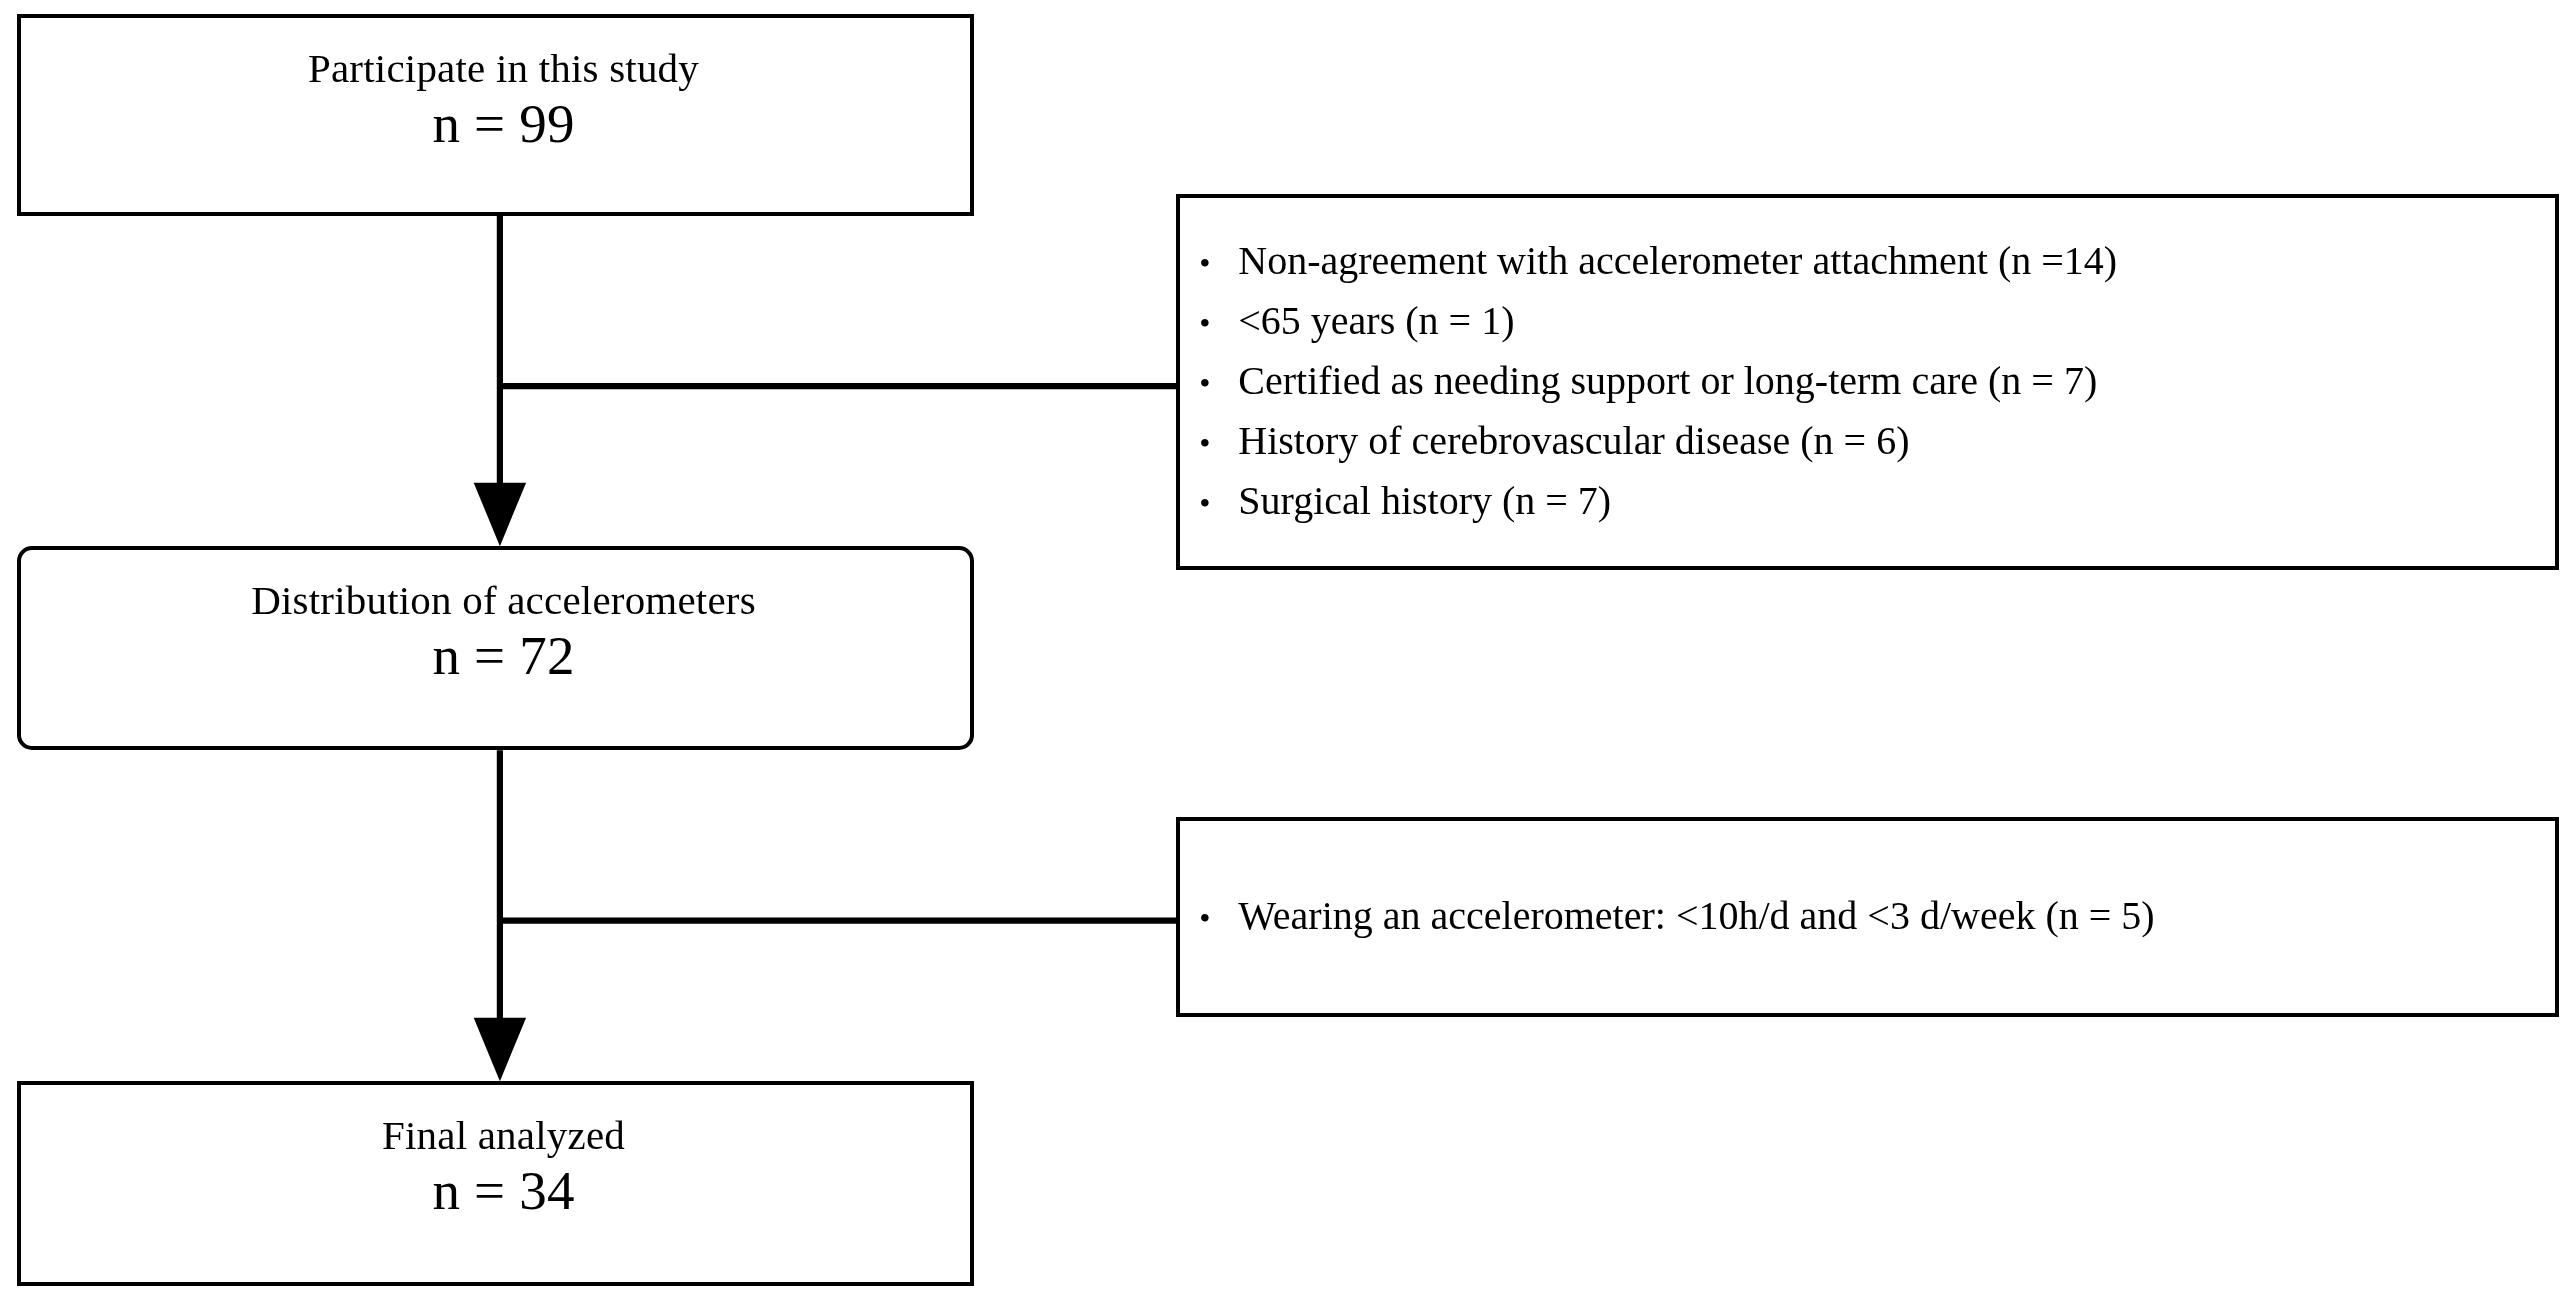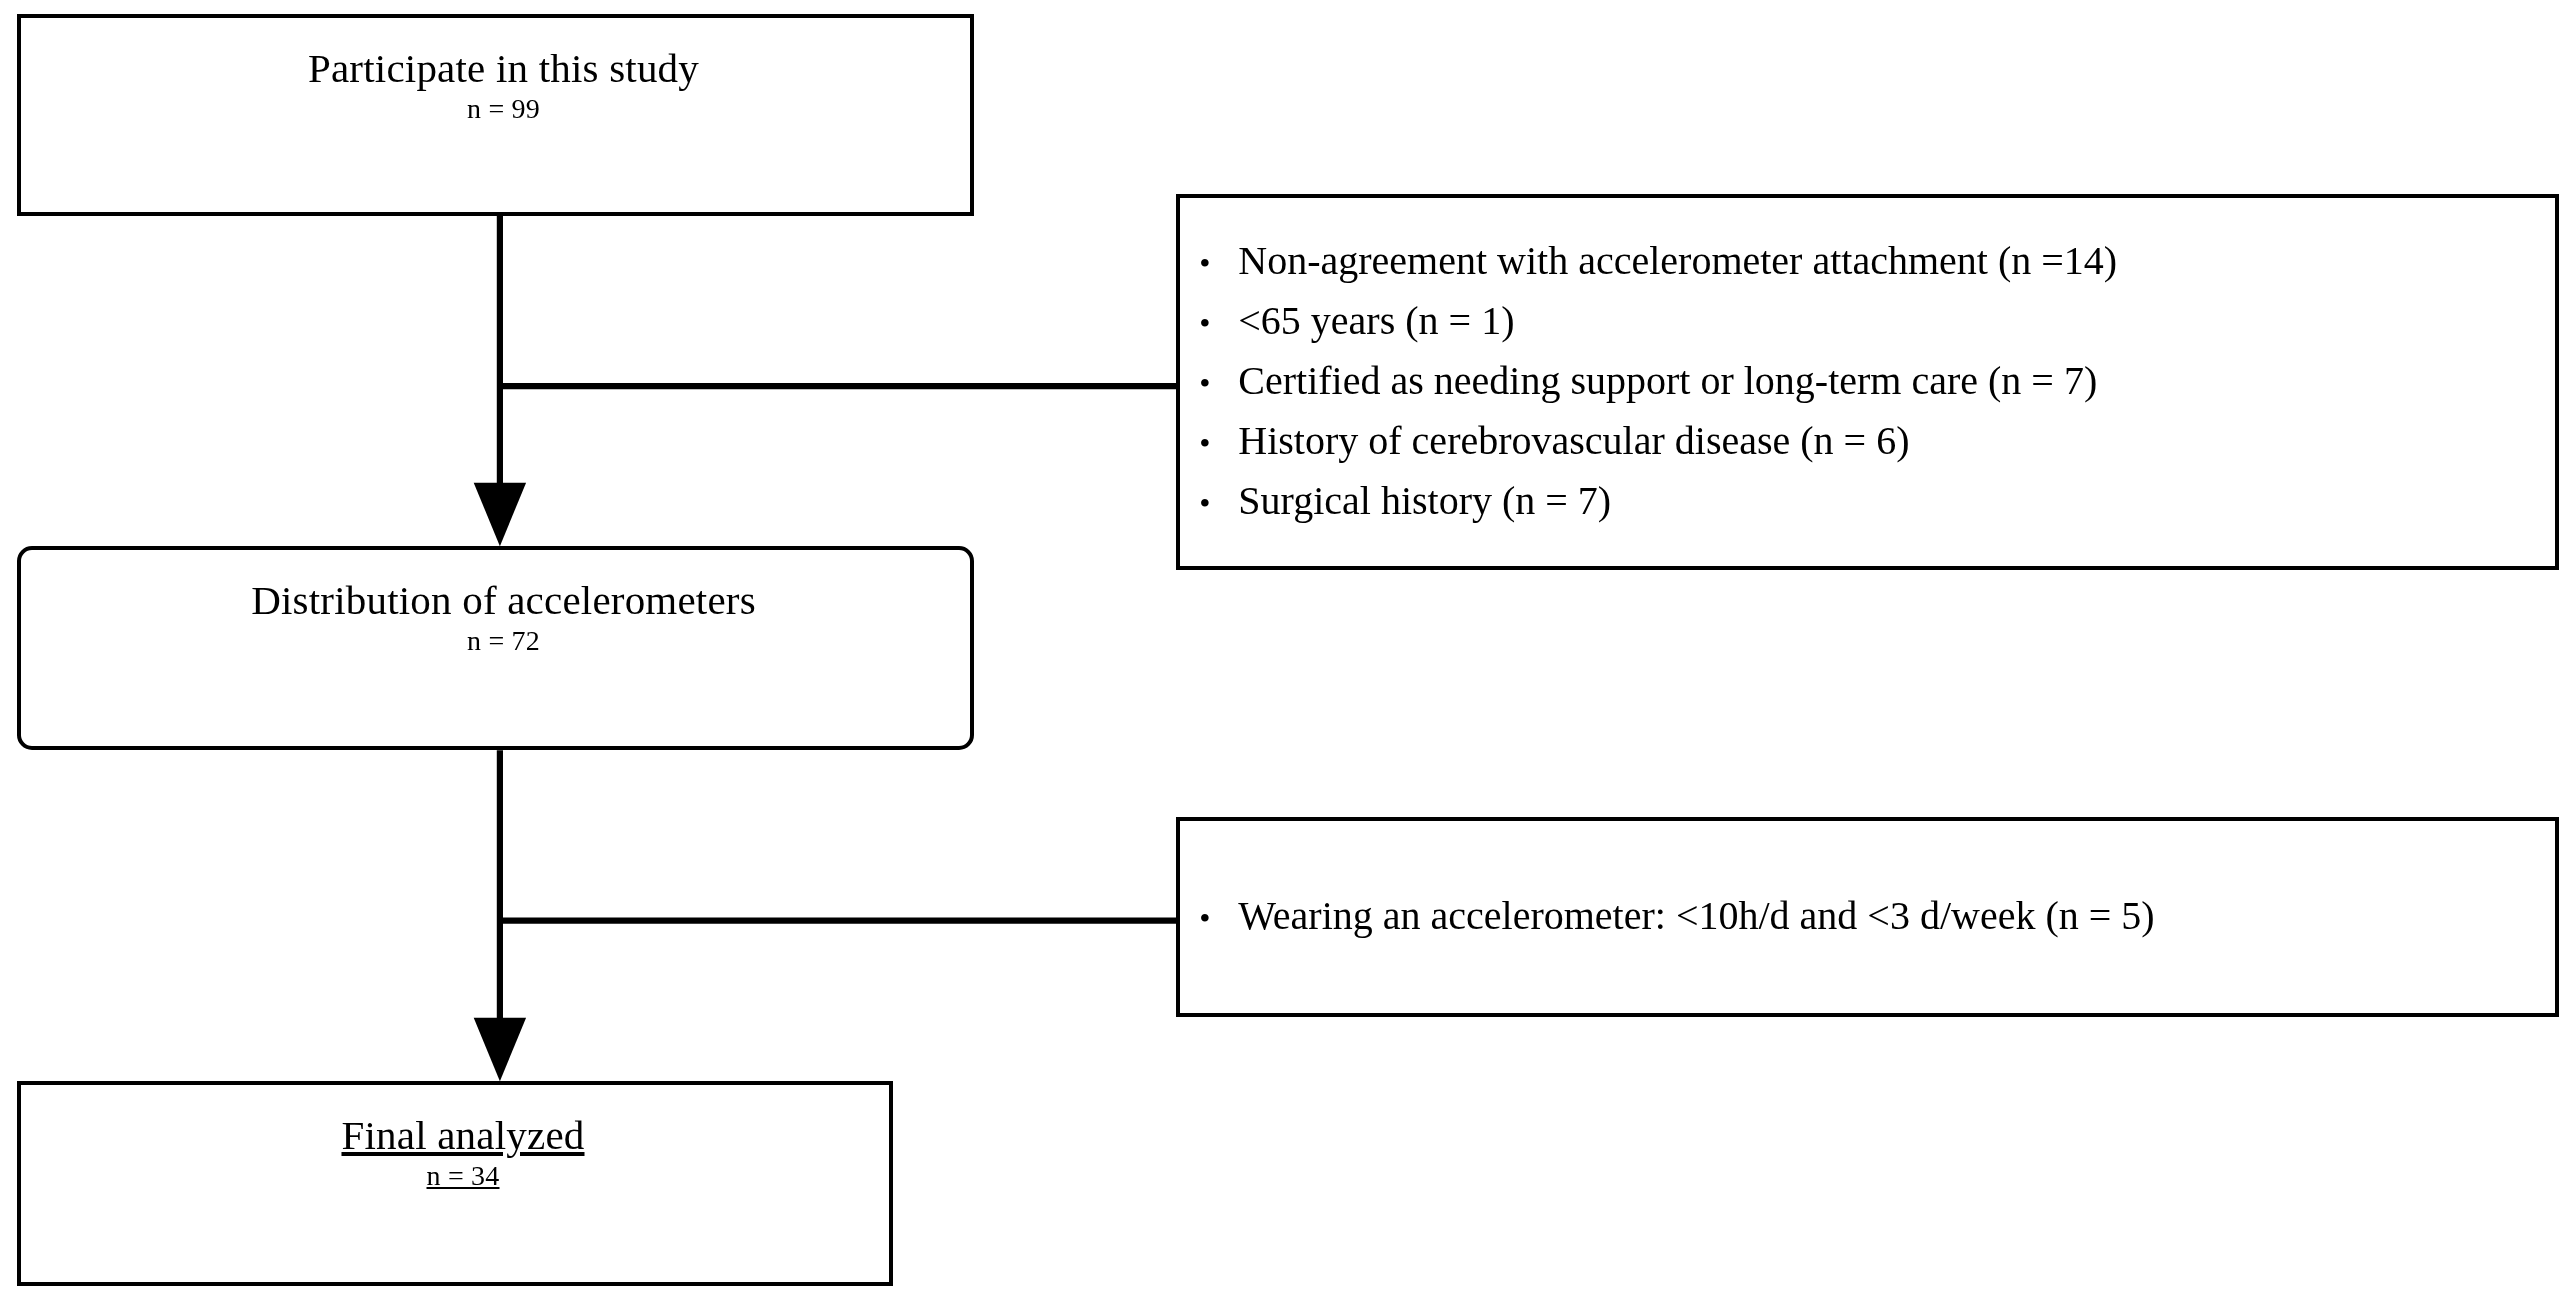--- a/index.html
+++ b/index.html
@@ -43,21 +43,21 @@
     justify-content: flex-start;
     text-align: center;
   }
   .stage-title {
     font-size: 41px;
     line-height: 1.18;
     letter-spacing: 0.2px;
     white-space: nowrap;
   }
   .stage-count {
-    font-size: 28px;
+    font-size: 55px;
     line-height: 1.18;
     letter-spacing: 0.2px;
     white-space: nowrap;
   }
   .exclusion-box {
     display: flex;
     flex-direction: column;
     justify-content: center;
   }
   .excl-list {
@@ -138,19 +138,19 @@
 
   <div class="flow-box exclusion-box" style="left:1176px; top:817px; width:1383px; height:200px; padding-left:19.3px;">
     <ul class="excl-list">
       <li class="excl-item">
         <span class="excl-bullet">•</span>
         <span class="excl-text">Wearing an accelerometer: &lt;10h/d and &lt;3 d/week (n = 5)</span>
       </li>
     </ul>
   </div>
 
-  <div class="flow-box stage-box" style="left:17px; top:1081px; width:876px; height:205px; padding-top:26px;text-decoration:underline;">
+  <div class="flow-box stage-box" style="left:17px; top:1081px; width:957px; height:205px; padding-top:26px;">
     <div class="stage-title">Final analyzed</div>
     <div class="stage-count">n = 34</div>
   </div>
 
 </div>
 
 
 </body></html>

